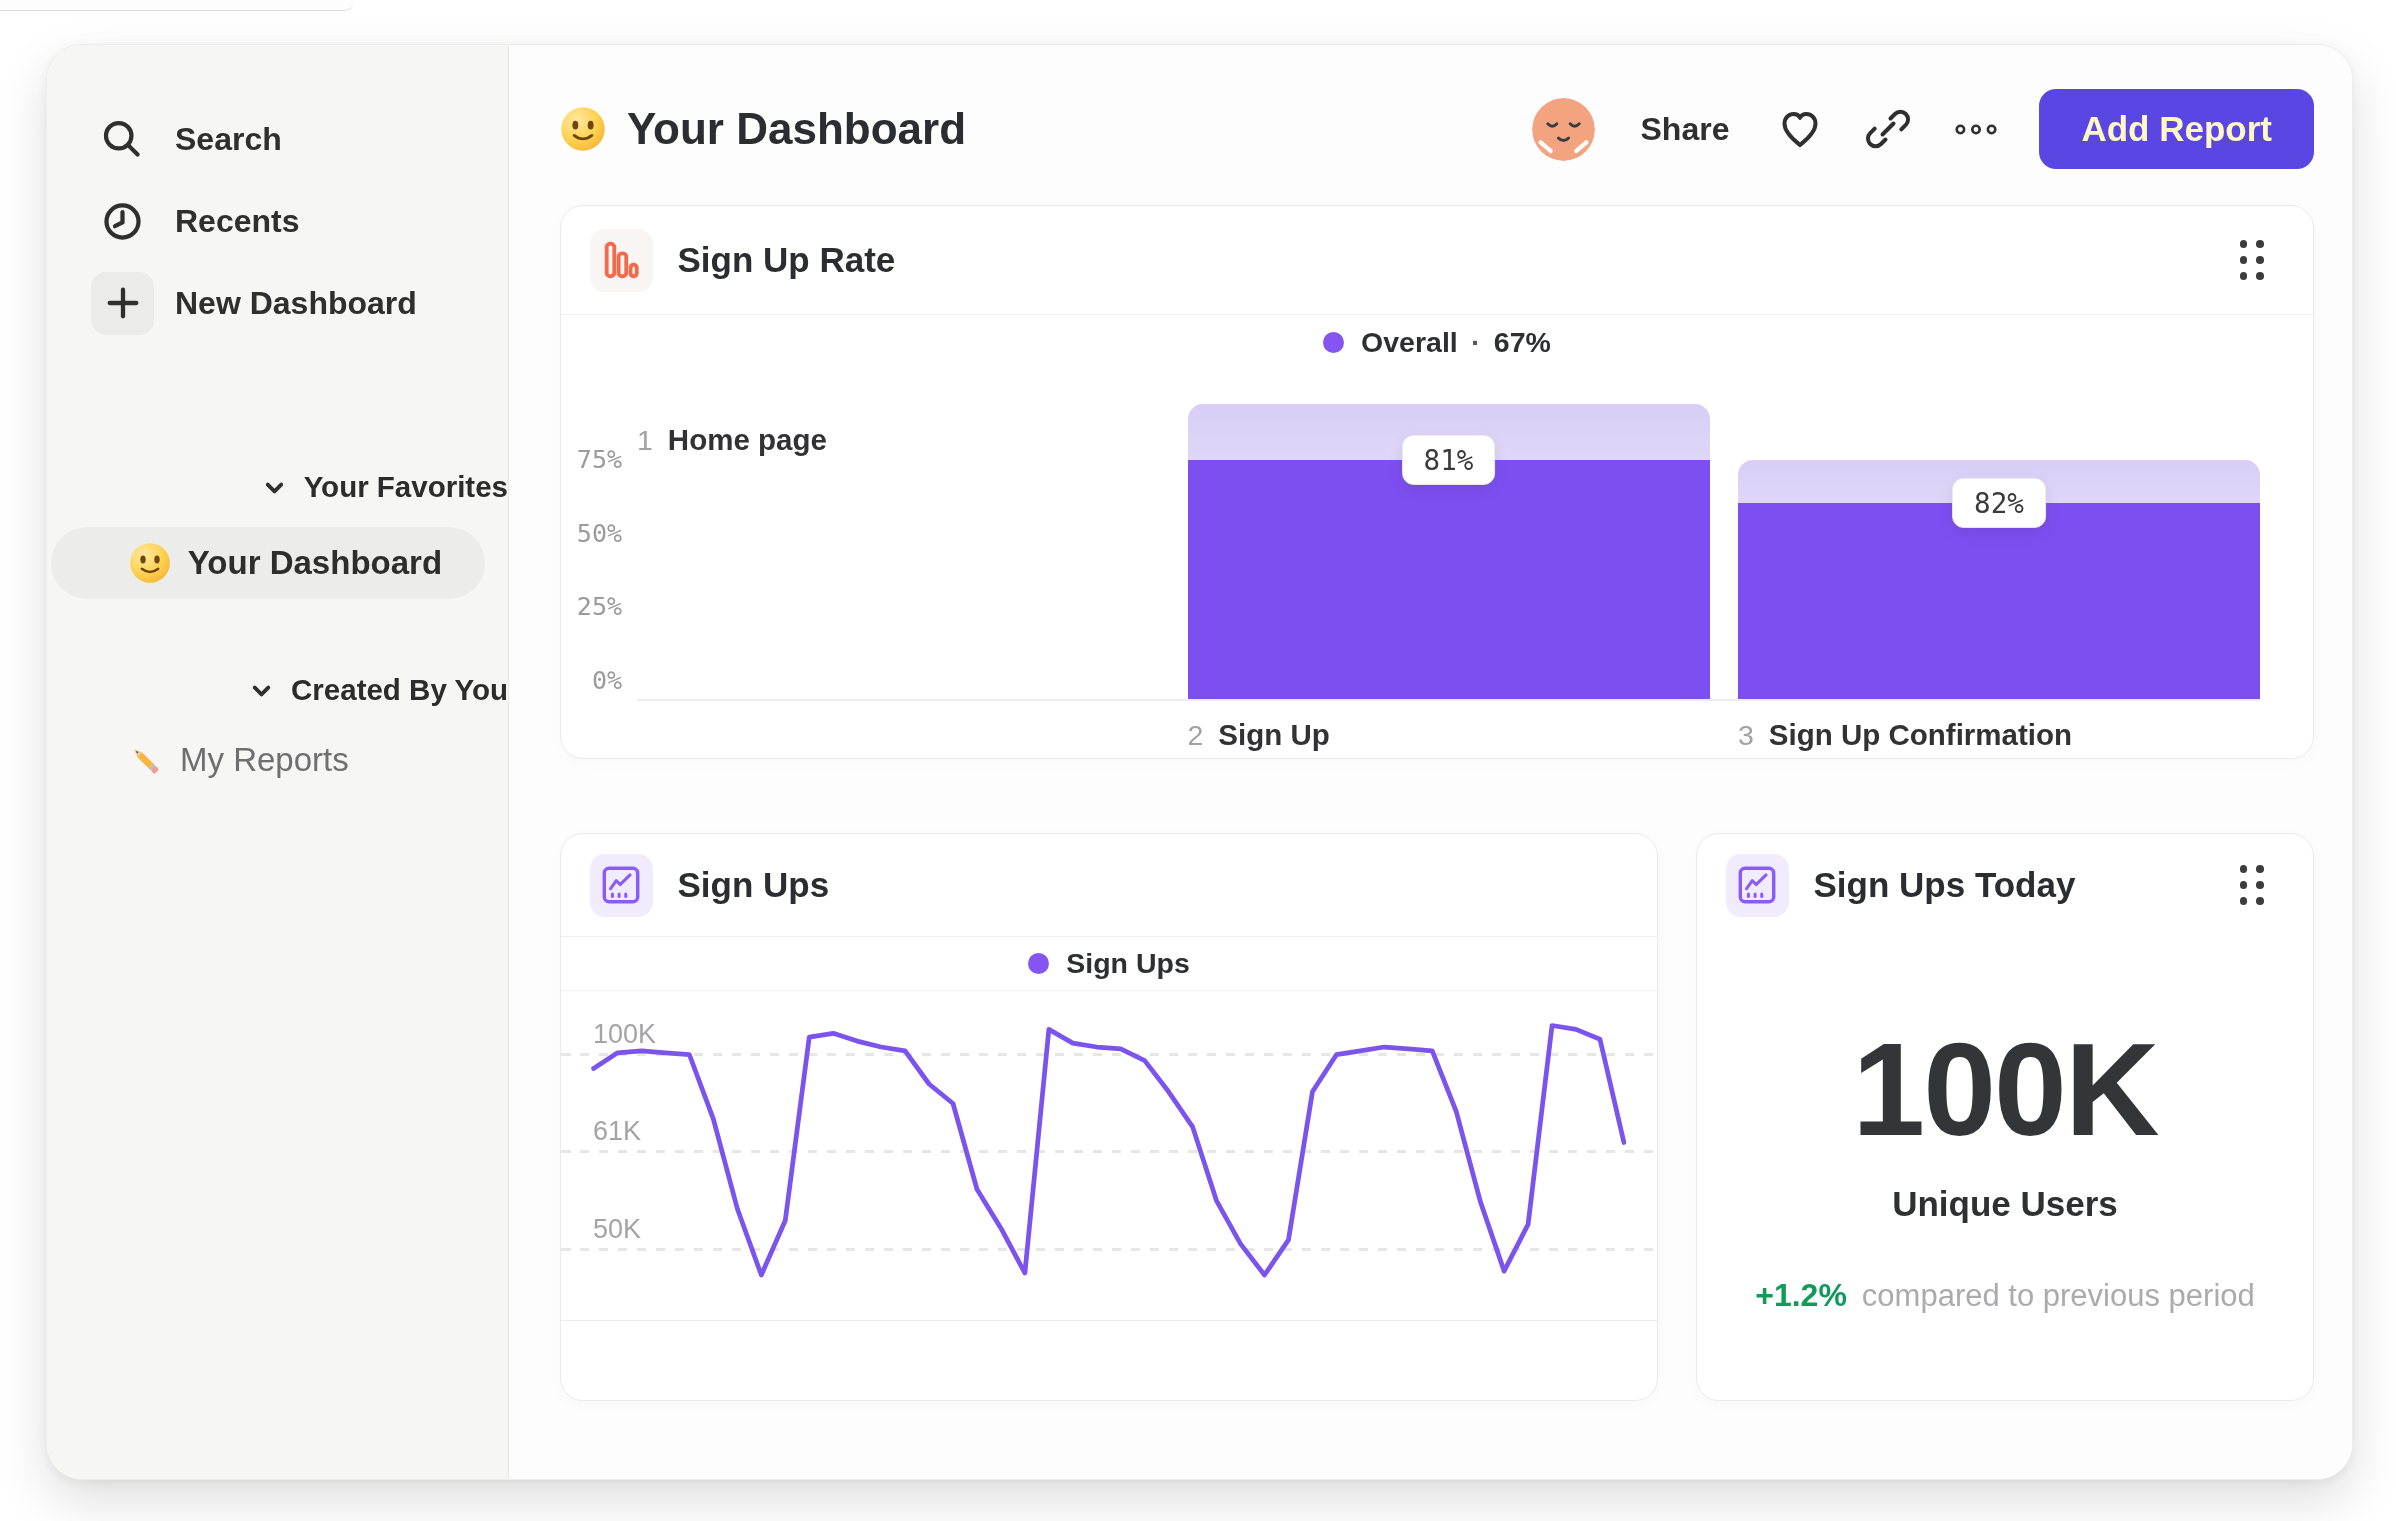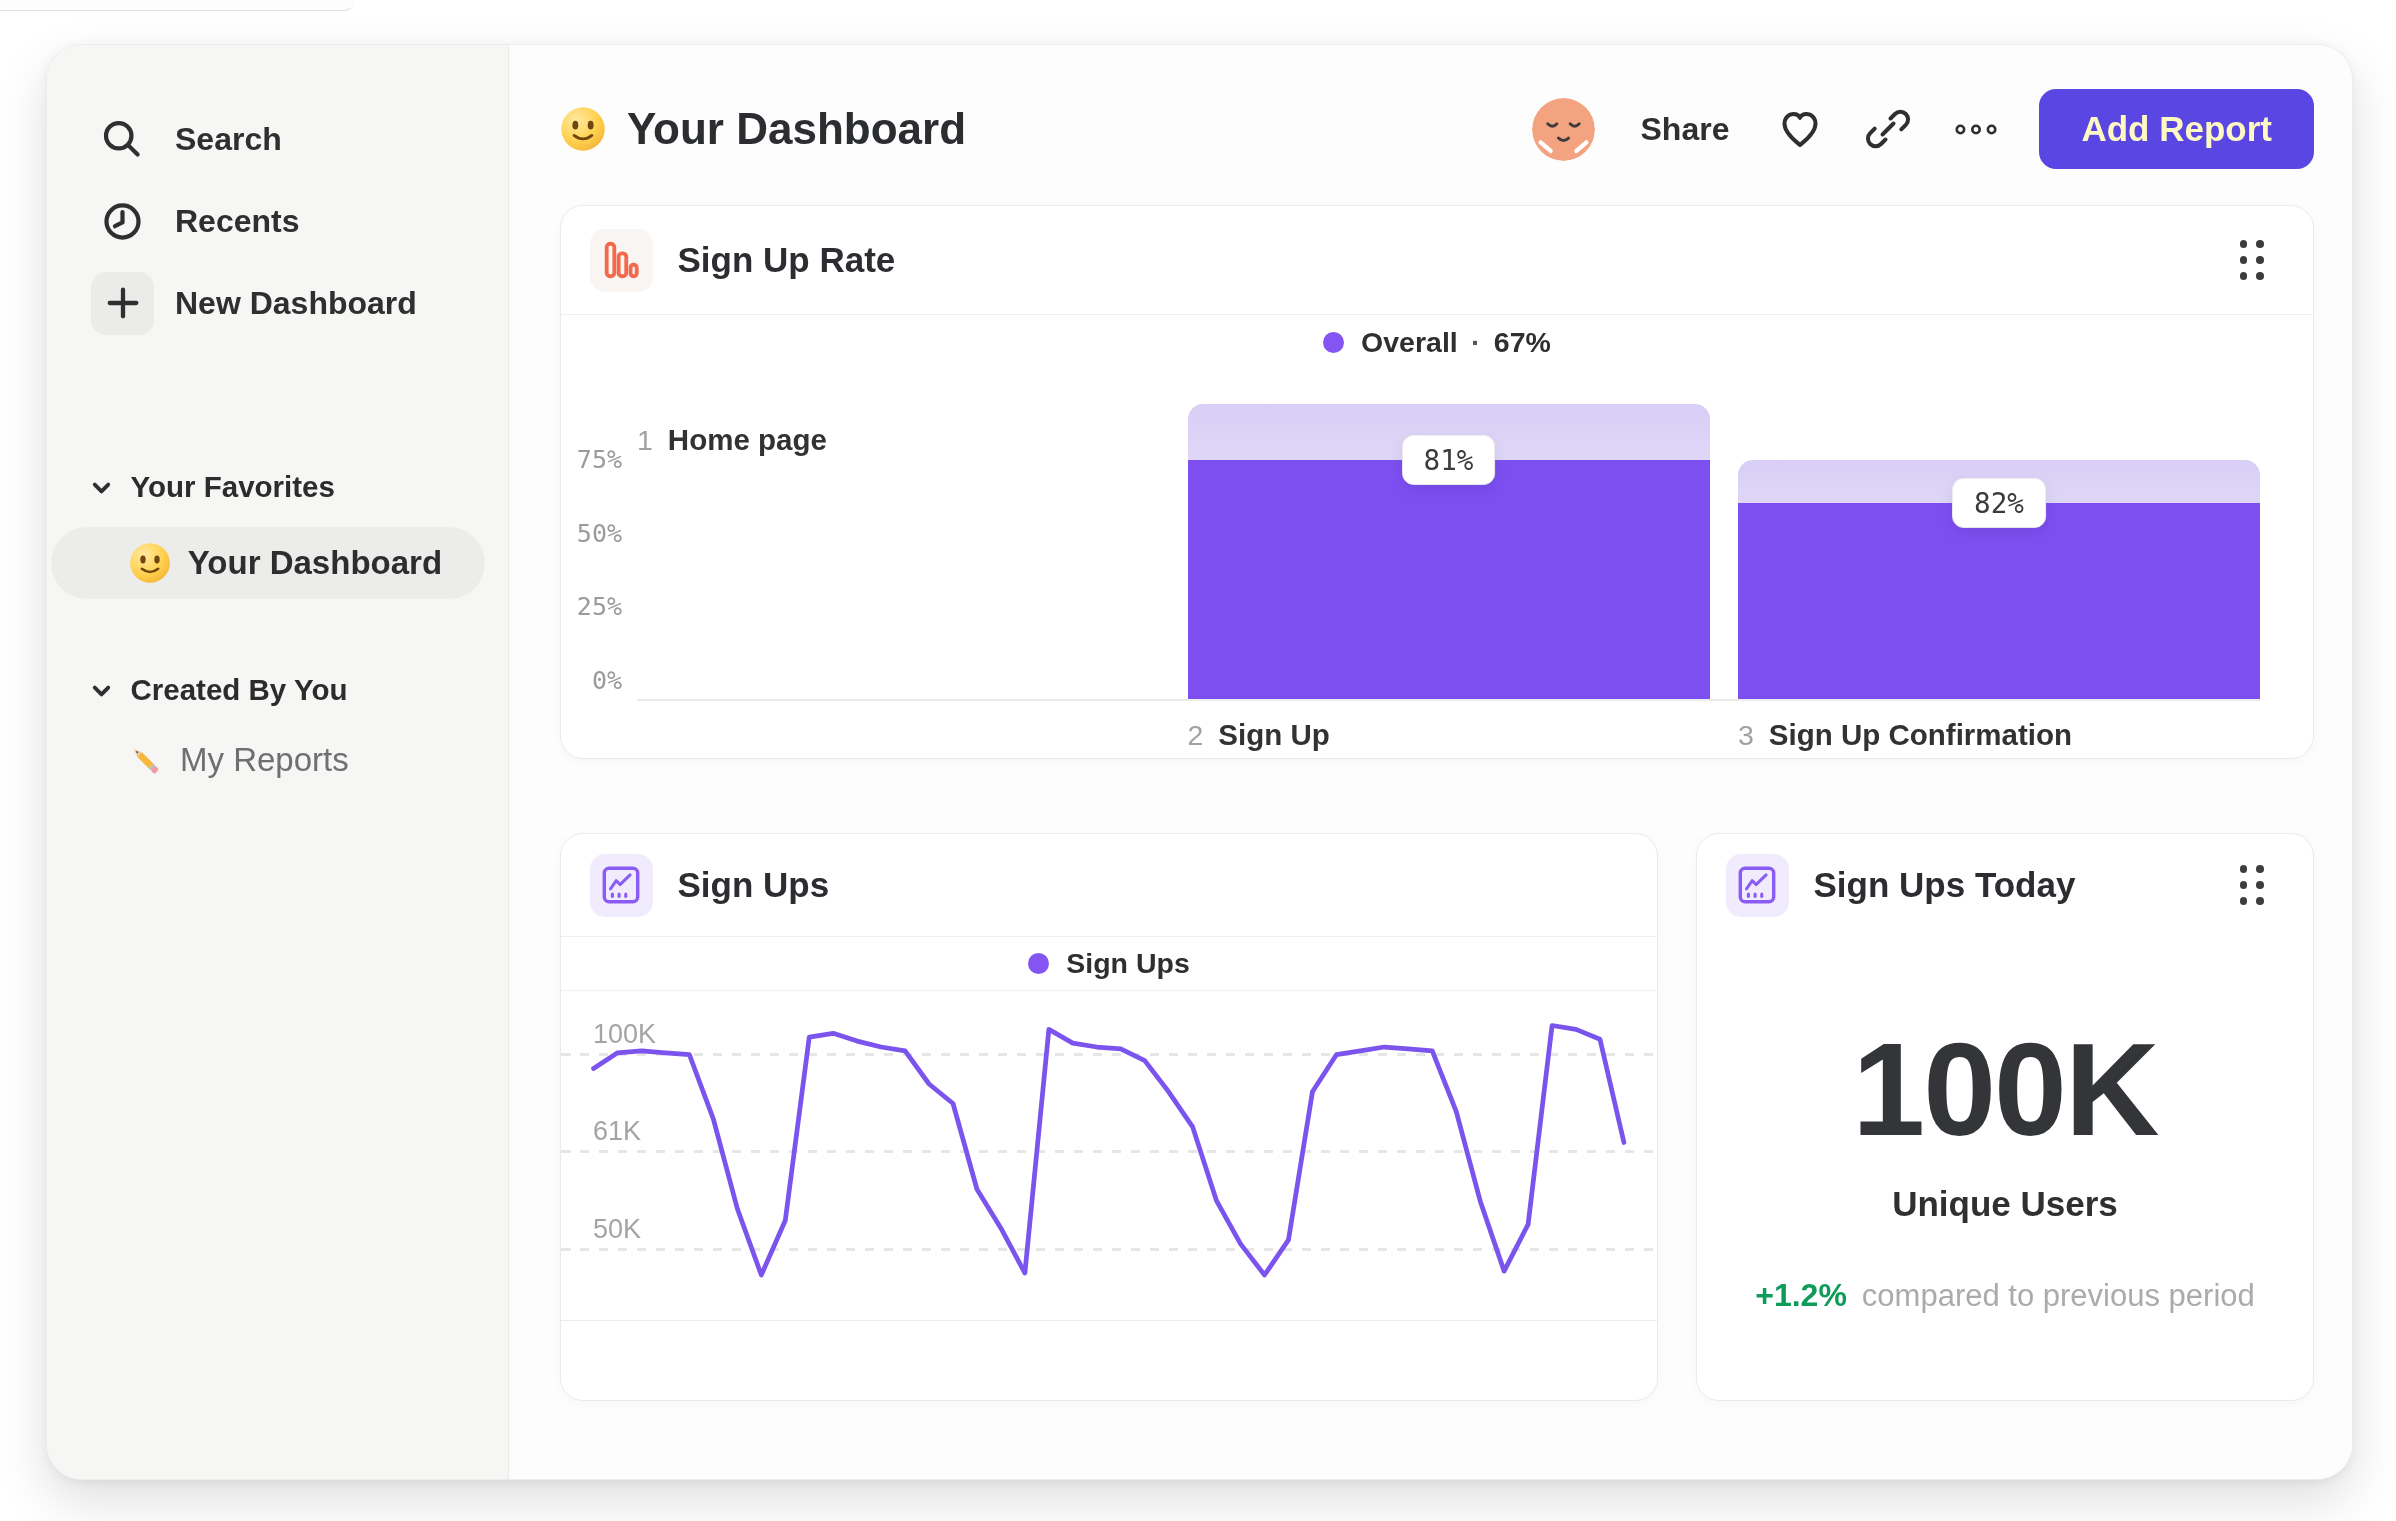--- a/index.html
+++ b/index.html
@@ -18,21 +18,21 @@
     background:#ffffff;border:1px solid #ededed;border-radius:36px;
     box-shadow:0 21px 52px rgba(0,0,0,.13), 0 2.9px 9.5px rgba(0,0,0,.05);
     display:flex;overflow:hidden;
   }
   
   .sidebar{width:462px;flex:0 0 462px;background:#f6f6f5;border-right:1.9px solid #e9e9e7;box-sizing:border-box;padding-top:53px;}
   .nav-item{display:flex;align-items:center;height:82px;padding-left:44px;cursor:pointer;}
   .nav-ico{width:63px;height:63px;display:flex;align-items:center;justify-content:center;flex:0 0 63px;}
   .nav-ico.tile{background:#ebebe9;border-radius:15px;}
   .nav-label{margin-left:21px;font-size:32px;font-weight:700;color:#2f2f30;}
-  .sec-head{display:flex;align-items:center;height:61px;padding-left:40px;margin-top:7.6px;cursor:pointer;}
+  .sec-head{display:flex;align-items:center;height:61px;padding-left:40px;margin-top:7.6px;cursor:pointer;justify-content:flex-end;}
   .sec-head .chev{width:28.5px;height:28.5px;margin-right:15px;display:flex;align-items:center;justify-content:center;}
   .sec-title{font-size:29.5px;font-weight:700;color:#2c2c2d;}
   .gap-big{height:105px;}
   .gap-mid{height:53px;}
   .pill{
     display:flex;align-items:center;height:72px;margin:9.5px 23px 0 3.8px;
     background:#ececea;border-radius:38px;padding-left:78px;box-sizing:border-box;cursor:pointer;
   }
   .pill .emo{width:42px;height:42px;margin-right:17px;}
   .pill-label{font-size:33px;font-weight:700;color:#2d2d2e;}

